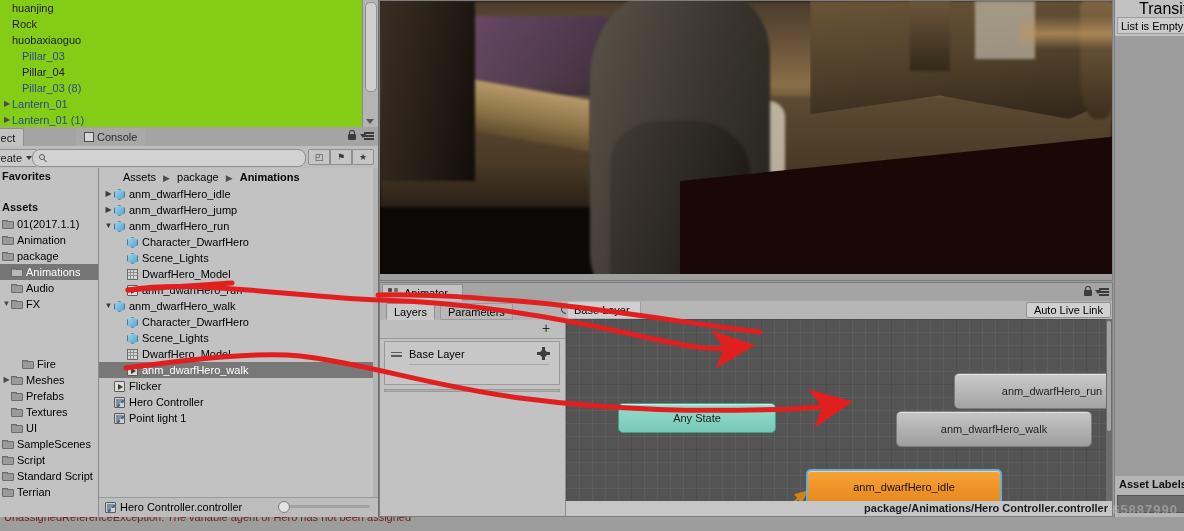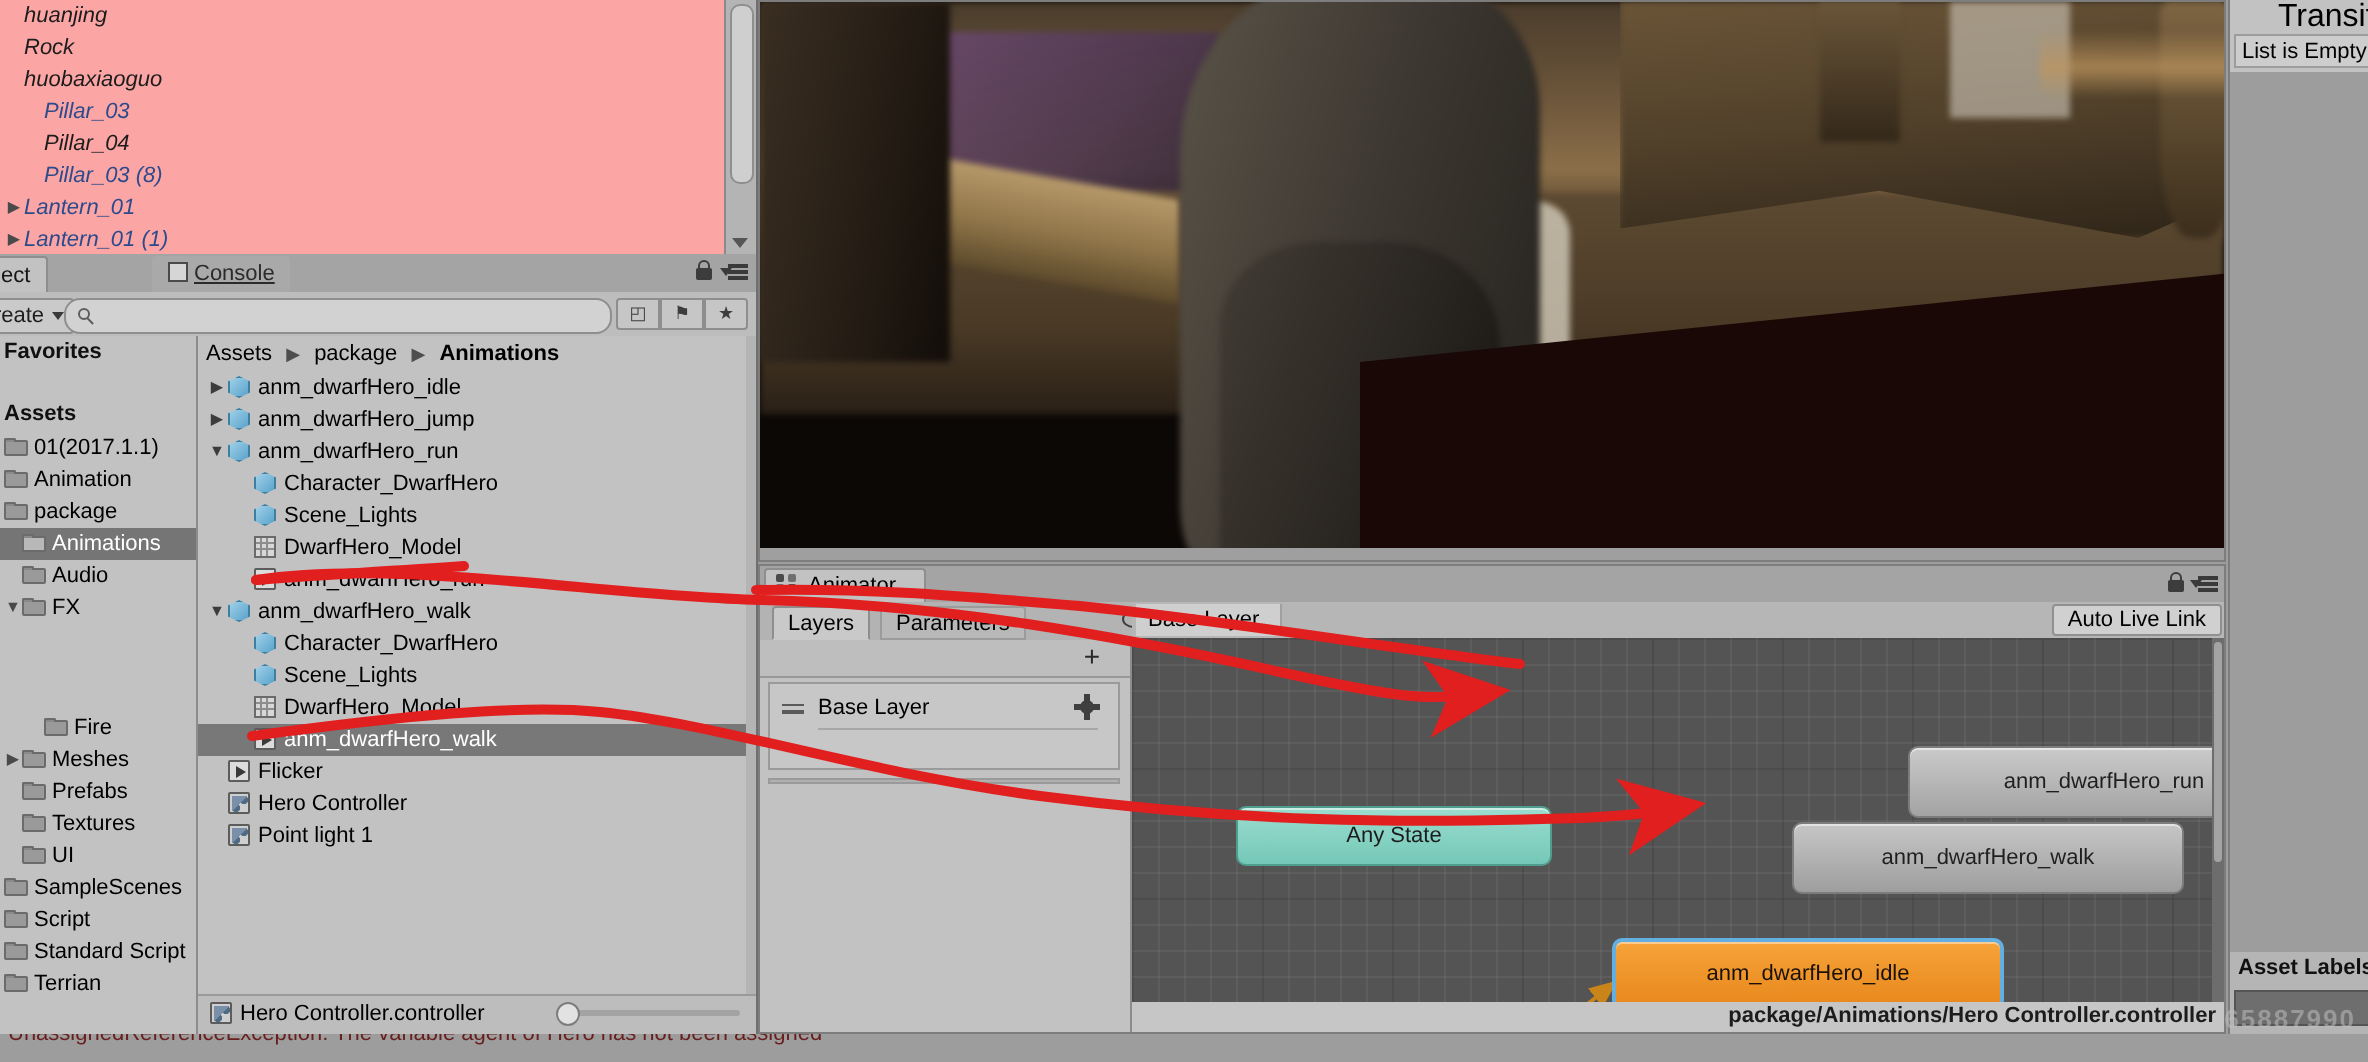--- a/index.html
+++ b/index.html
@@ -5,21 +5,21 @@
   html,body{margin:0;padding:0;background:#9d9d9d;}
   body{
     width:1184px;height:531px;overflow:hidden;position:relative;
     font-family:"Liberation Sans","DejaVu Sans",sans-serif;
     font-size:11px;color:#000;
     -webkit-font-smoothing:antialiased;
   }
   .abs{position:absolute;}
 
   
-  #hierarchy{left:0;top:0;width:378px;height:127px;background:#fca5a5;border-right:1px solid #6f6f6f;overflow:hidden;font-style:italic;}
+  #hierarchy{left:0;top:0;width:378px;height:127px;background:#84cc16;border-right:1px solid #6f6f6f;overflow:hidden;}
   .hier-list{position:absolute;left:0;top:0;width:362px;}
   .hier-row{height:16px;line-height:16px;padding-left:2px;white-space:nowrap;font-size:11px;}
   .hier-row .tw{display:inline-block;width:10px;text-align:center;color:#4a4a4a;font-size:8px;vertical-align:top;}
   .hier-row .nm{display:inline-block;}
   .blue{color:#2b4b8c;}
   .blk{color:#1c1c1c;}
   .indent1{padding-left:12px;}
   #hier-scroll{right:0;top:0;width:15px;height:127px;background:#b4b4b4;border-left:1px solid #8a8a8a;}
   #hier-scroll .thumb{position:absolute;left:2px;top:2px;width:10px;height:88px;background:#cfcfcf;border:1px solid #8f8f8f;border-radius:5px;}
   #hier-scroll .dn{position:absolute;left:3px;bottom:3px;width:0;height:0;border-left:4px solid transparent;border-right:4px solid transparent;border-top:5px solid #555;}
@@ -92,21 +92,21 @@
   .pl-row .tw{display:inline-block;width:9px;text-align:center;font-size:8px;color:#4a4a4a;vertical-align:top;}
   .folder{display:inline-block;width:12px;height:9px;margin-right:3px;vertical-align:-1px;position:relative;}
   .folder:before{content:"";position:absolute;left:0;top:1px;width:12px;height:8px;background:#9a9a9a;border:1px solid #6b6b6b;border-radius:1px;box-sizing:border-box;}
   .folder:after{content:"";position:absolute;left:0;top:0px;width:6px;height:2px;background:#8a8a8a;border:1px solid #6b6b6b;border-bottom:none;border-radius:1px 1px 0 0;box-sizing:border-box;}
   .pl-row.sel .folder:before{background:#b8b8b8;}
   .ind-0{padding-left:2px;}
   .ind-1{padding-left:11px;}
   .ind-2{padding-left:22px;margin-top:44px;}
 
   #proj-right{position:absolute;left:99px;top:41px;width:279px;height:349px;background:#c2c2c2;overflow:hidden;}
-  #breadcrumb{height:18px;line-height:18px;padding-left:4px;font-size:11px;background:#c2c2c2;white-space:nowrap;}
+  #breadcrumb{height:18px;line-height:18px;padding-left:4px;font-size:11px;background:#c2c2c2;white-space:nowrap;margin-left:20px;}
   #breadcrumb .sep{color:#4e4e4e;padding:0 4px;font-size:9px;}
   #breadcrumb .cur{font-weight:bold;}
   .as-row{height:16px;line-height:16px;white-space:nowrap;font-size:11px;position:relative;}
   .as-row.sel{background:#787878;color:#fff;}
   .as-row .tw{display:inline-block;width:11px;text-align:center;font-size:8px;color:#3c3c3c;vertical-align:top;}
   .as-ind-0{padding-left:4px;}
   .as-ind-1{padding-left:28px;}
   .ic-prefab{display:inline-block;width:12px;height:11px;margin-right:3px;vertical-align:-2px;position:relative;}
   .ic-prefab:before{content:"";position:absolute;left:0;top:0;width:11px;height:11px;background:linear-gradient(135deg,#9fd0e8,#5ba3cc);border:1px solid #3d7ea1;box-sizing:border-box;border-radius:1px;
     clip-path:polygon(50% 0,100% 25%,100% 75%,50% 100%,0 75%,0 25%);}
@@ -263,21 +263,21 @@
   <div class="gv-layer" id="gv-darkwedge"></div>
   <div class="gv-layer" id="gv-bottombar"></div>
 </div>
 
 <div class="abs" id="project">
 
   <div id="proj-tabbar">
     <div class="tab active" style="left:-28px;">
       <span>Project</span>
     </div>
-    <div class="tab inactive" style="left:76px;text-decoration:underline;">
+    <div class="tab inactive" style="left:76px;">
       <span class="ic"></span><span>Console</span>
     </div>
     <div id="proj-lock">
         <span class="shk"></span>
         <span class="bdy"></span>
       </div>
     <div id="proj-menu">
         <span class="car"></span>
         <i></i>
         <i></i>

